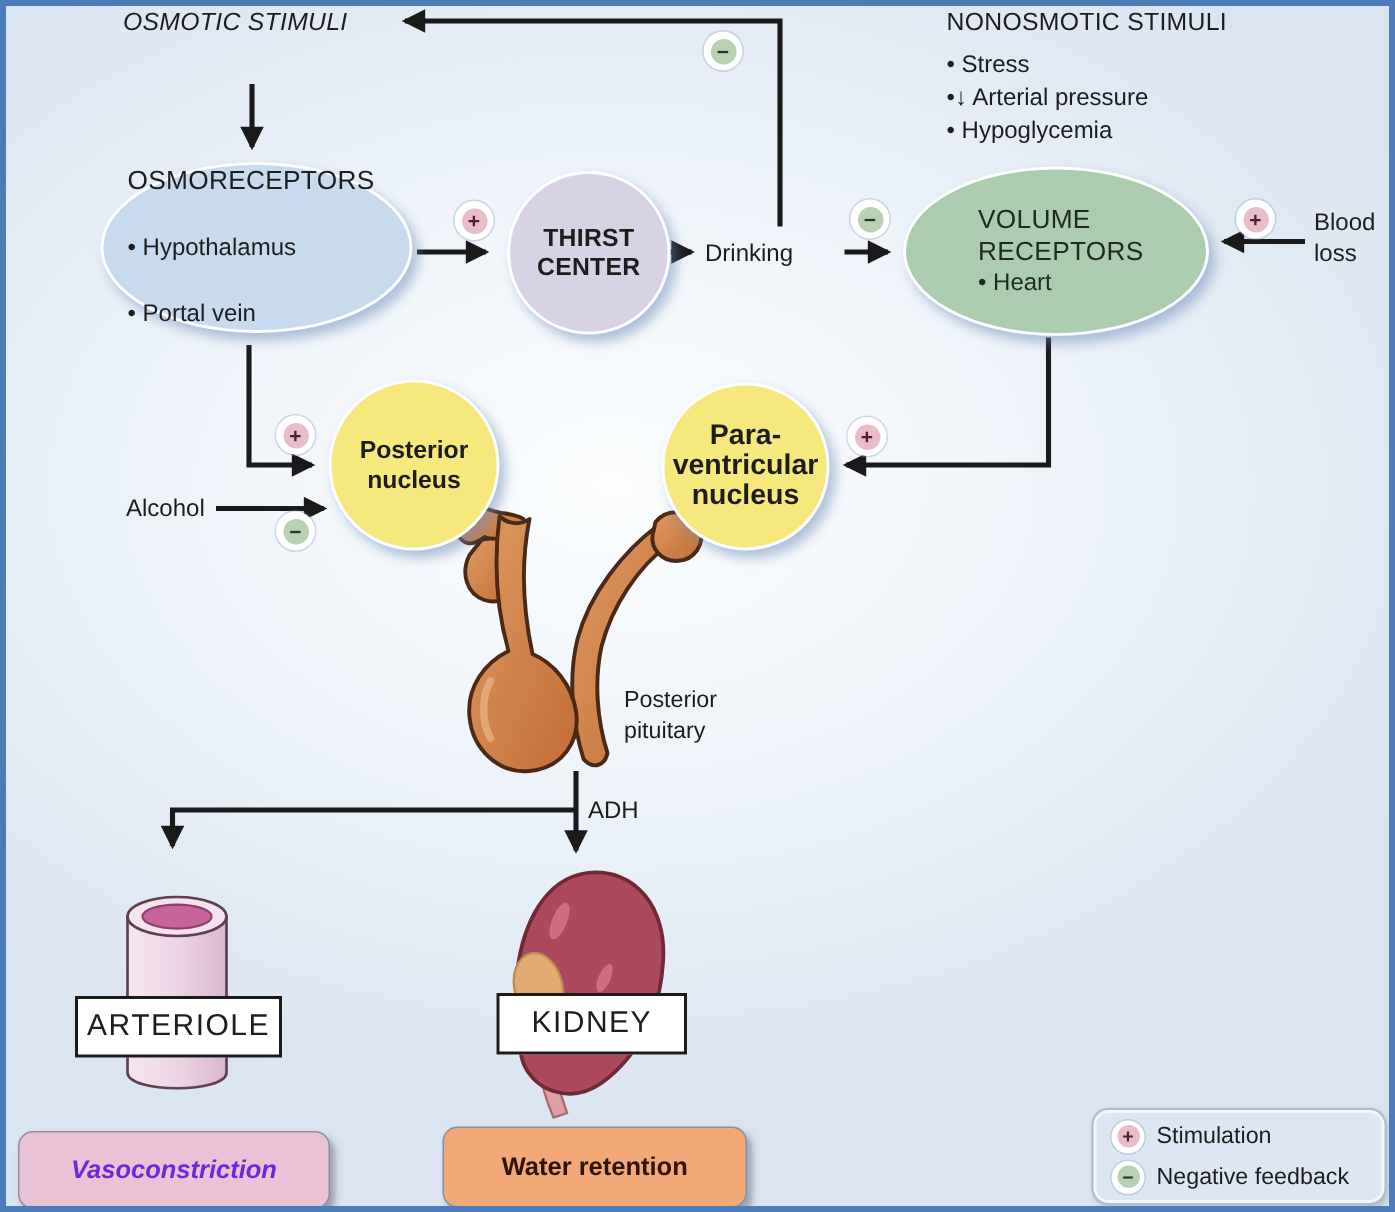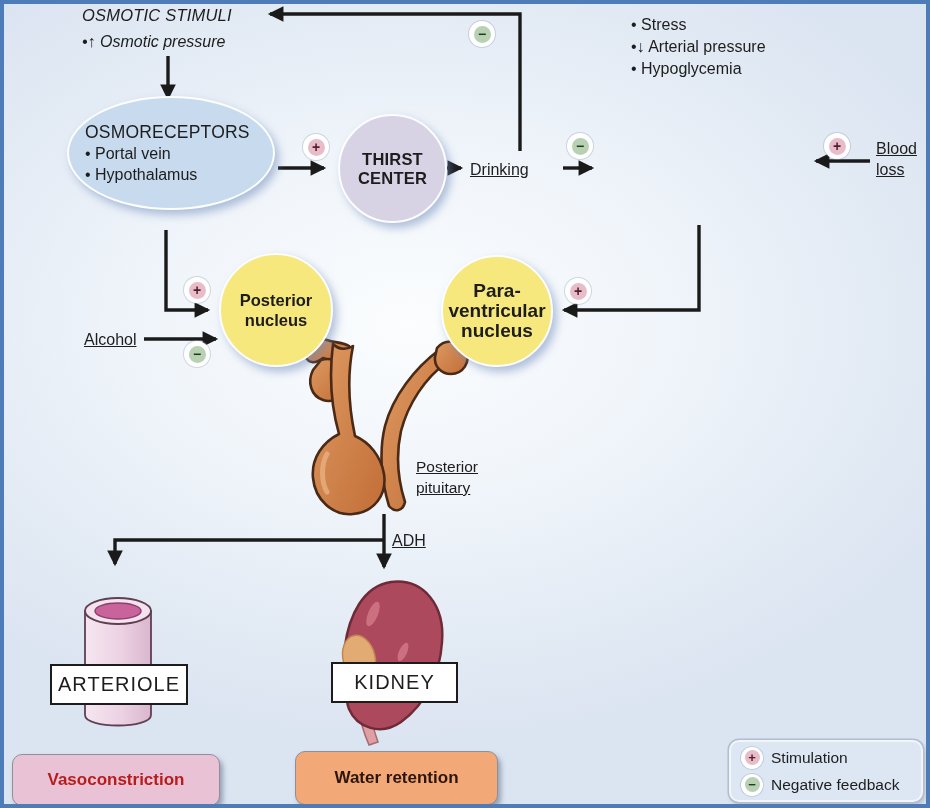--- a/index.html
+++ b/index.html
@@ -17,35 +17,35 @@
     border:2px solid #fcfdfe;box-shadow:4px 5px 8px rgba(105,135,185,.5);
   }
   .ellipse{border-radius:50%;}
   .node .ttl{font-size:17.5px;letter-spacing:.2px;}
   .node .bl{font-size:16px;line-height:21px;}
   .center-txt{align-items:center;text-align:center;font-weight:bold;}
   .nucleus{border-radius:50%;font-weight:bold;font-size:16.5px;line-height:20px;align-items:center;text-align:center;}
   
   .head{font-size:16.5px;letter-spacing:.2px;}
   .bullets div{font-size:16px;line-height:22px;}
-  .lbl{font-size:16px;line-height:21px;text-decoration:underline;}
+  .lbl{font-size:16px;line-height:21px;}
   
   .badge{position:absolute;width:26px;height:26px;border-radius:50%;background:#fff;
     box-shadow:0 0 0 1px rgba(140,155,180,.35);display:flex;align-items:center;justify-content:center;}
   .badge .in{width:17px;height:17px;border-radius:50%;display:flex;align-items:center;justify-content:center;
     font-size:14px;font-weight:bold;line-height:1;}
   .badge.plus .in{background:#e9bcca;color:#50202e;}
   .badge.minus .in{background:#b7d1b2;color:#1f3a24;}
   
   .label-box{position:absolute;background:#fff;border:2px solid #1c1c1c;display:flex;align-items:center;justify-content:center;
     font-size:20px;letter-spacing:1px;}
   
   .outcome{position:absolute;border:1.5px solid #8f8f9a;border-radius:10px;display:flex;align-items:center;justify-content:center;
     font-weight:bold;font-size:17px;box-shadow:3px 4px 5px rgba(80,95,120,.5);}
-  .outcome.vaso{background:#e9c2d5;color:#b91c1c;}
+  .outcome.vaso{background:#e9c2d5;color:#6d28d9;font-style:italic;}
   .outcome.water{background:#f3a877;color:#2c150a;}
   
   .legend{position:absolute;background:#dde7f4;border:2px solid #f2f5fa;box-shadow:0 0 0 1.5px #b2bdd0, 2px 3px 5px rgba(90,105,135,.35);
     border-radius:10px;display:flex;flex-direction:column;justify-content:center;gap:5px;padding:6px 10px;box-sizing:border-box;}
   .legend .row{display:flex;align-items:center;gap:8px;font-size:15.5px;}
   .legend .badge{position:static;width:22px;height:22px;flex:0 0 auto;}
   .legend .badge .in{width:15px;height:15px;font-size:13px;}
 </style>
 </head>
 <body>
@@ -68,46 +68,49 @@
       <path d="M695,221 L695,306 L560,306" marker-end="url(#ah)"></path>
       <path d="M162,226 L162,306 L204,306" marker-end="url(#ah)"></path>
       <path d="M140,335 L212,335" marker-end="url(#ah)"></path>
       <path d="M380,536 L111,536 L111,560" marker-end="url(#ah)"></path>
       <path d="M380,510 L380,563" marker-end="url(#ah)"></path>
     </g>
   </svg>
 
   <div class="abs" style="left:78px;top:2px;font-style:italic;">
     <div class="head">OSMOTIC STIMULI</div>
-    <div class="bullets" style="margin-top:6px;">
-      <div>•↑ Osmotic pressure</div>
-    </div>
   </div>
 
   <div class="abs" style="left:627px;top:2px;">
+    <div class="head">NONOSMOTIC STIMULI</div>
     <div class="bullets" style="margin-top:8px;">
       <div>• Stress</div>
       <div>•↓ Arterial pressure</div>
       <div>• Hypoglycemia</div>
     </div>
   </div>
 
-  <div class="node ellipse" style="left:63px;top:92px;width:208px;height:114px;background:#c7daee;padding-left:16px;box-sizing:border-box;">
+  <div class="node ellipse" style="left:63px;top:104px;width:208px;height:114px;background:#c7daee;padding-left:16px;box-sizing:border-box;justify-content:space-between;">
     <div class="ttl">OSMORECEPTORS</div>
+    <div class="bl">• Hypothalamus</div>
     <div class="bl">• Portal vein</div>
-    <div class="bl">• Hypothalamus</div>
   </div>
 
   <div class="node ellipse center-txt" style="left:334px;top:110px;width:105px;height:105px;background:#d8d2e5;">
     <div class="ttl" style="font-size:16.5px;">THIRST</div>
     <div class="ttl" style="font-size:16.5px;">CENTER</div>
   </div>
 
   <div class="lbl abs" style="left:466px;top:155px;text-align:center;">Drinking</div>
 
+  <div class="node ellipse" style="left:598px;top:107px;width:204px;height:113px;padding-left:48px;box-sizing:border-box;background:#abccae;color:#1f2b22;">
+    <div class="ttl">VOLUME</div>
+    <div class="ttl">RECEPTORS</div>
+    <div class="bl">• Heart</div>
+  </div>
 
   <div class="lbl abs" style="left:872px;top:134px;">
     <div>Blood</div>
     <div>loss</div>
   </div>
 
   <svg class="abs" style="left:283px;top:330px;" width="192" height="192" viewBox="0 0 192 192">
     <defs>
       <linearGradient id="pit" x1="0" y1="0" x2="1" y2="1">
         <stop offset="0" stop-color="#de9b61"></stop>

